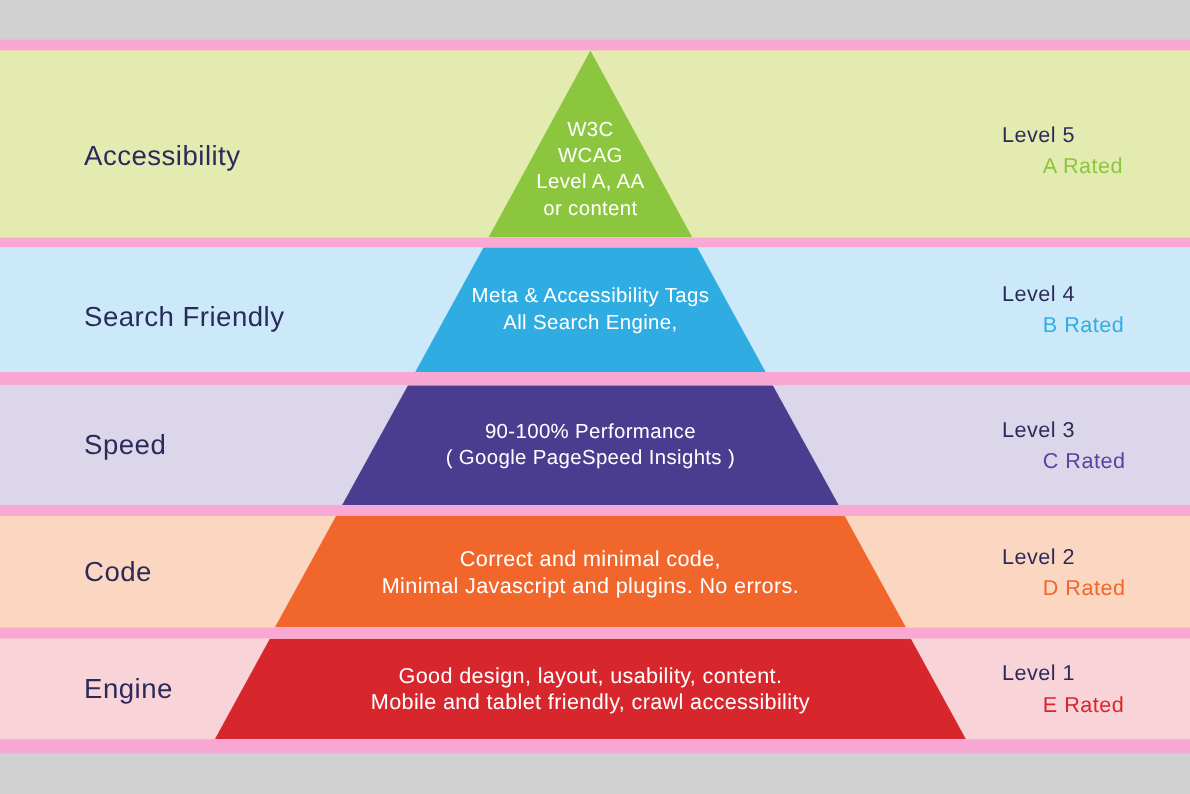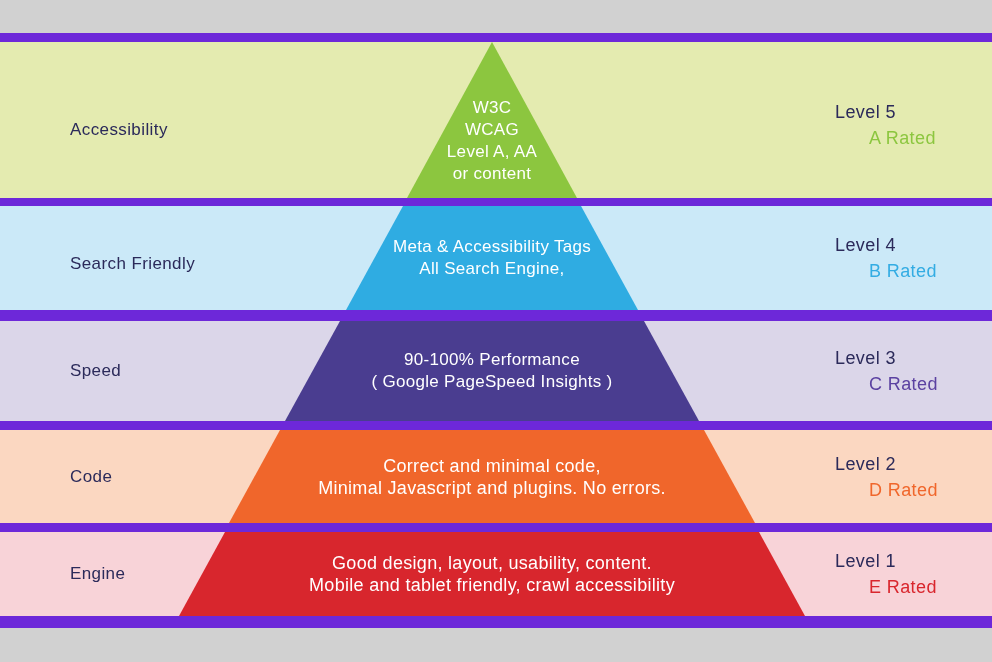--- a/index.html
+++ b/index.html
@@ -1,17 +1,17 @@
 <!DOCTYPE html>
 <html><head>
 <meta charset="utf-8">
 <style>
   html,body{margin:0;padding:0;background:#ffffff;}
   .stage{
-    position:relative;width:992px;height:662px;overflow:hidden;background:#6d28d9;
+    position:relative;width:992px;height:662px;overflow:hidden;background:#f9a8d4;
     font-family:"Liberation Sans", sans-serif;
   }
   .frame-bar{position:absolute;left:0;width:992px;background:#d1d1d1;}
   .frame-bar.top{top:0;height:33px;}
   .frame-bar.bottom{top:628px;height:34px;}
 
   .row{position:absolute;left:0;width:992px;background:var(--bg,#eee);}
   .r0{top:42px;height:156px;}
   .r1{top:206px;height:104px;}
   .r2{top:321px;height:100px;}
@@ -29,21 +29,21 @@
     position:absolute;left:492px;top:50%;transform:translate(-50%,-50%);
     text-align:center;color:#ffffff;font-size:17px;line-height:22px;
     letter-spacing:.3px;white-space:nowrap;
   }
   .r0 .band{top:auto;bottom:13px;transform:translateX(-50%);}
   .r3 .band,.r4 .band{font-size:18px;}
   .band span{display:block;}
 
   .left-label{
     position:absolute;left:70px;top:50%;transform:translateY(-50%);
-    color:#2b2a5a;font-size:17px;font-weight:500;letter-spacing:.4px;white-space:nowrap;
+    color:#2b2a5a;font-size:23px;font-weight:500;letter-spacing:.4px;white-space:nowrap;
   }
   .r0 .left-label{top:calc(50% + 10px);}
   .r1 .left-label{top:calc(50% + 6px);text-align:center;}
 
   .right-label{
     position:absolute;left:835px;top:50%;transform:translateY(-50%);
     font-size:18px;font-weight:500;line-height:26px;letter-spacing:.4px;white-space:nowrap;
   }
   .r0 .right-label{top:calc(50% + 5px);}
   .right-label .level{color:#2b2a5a;}

